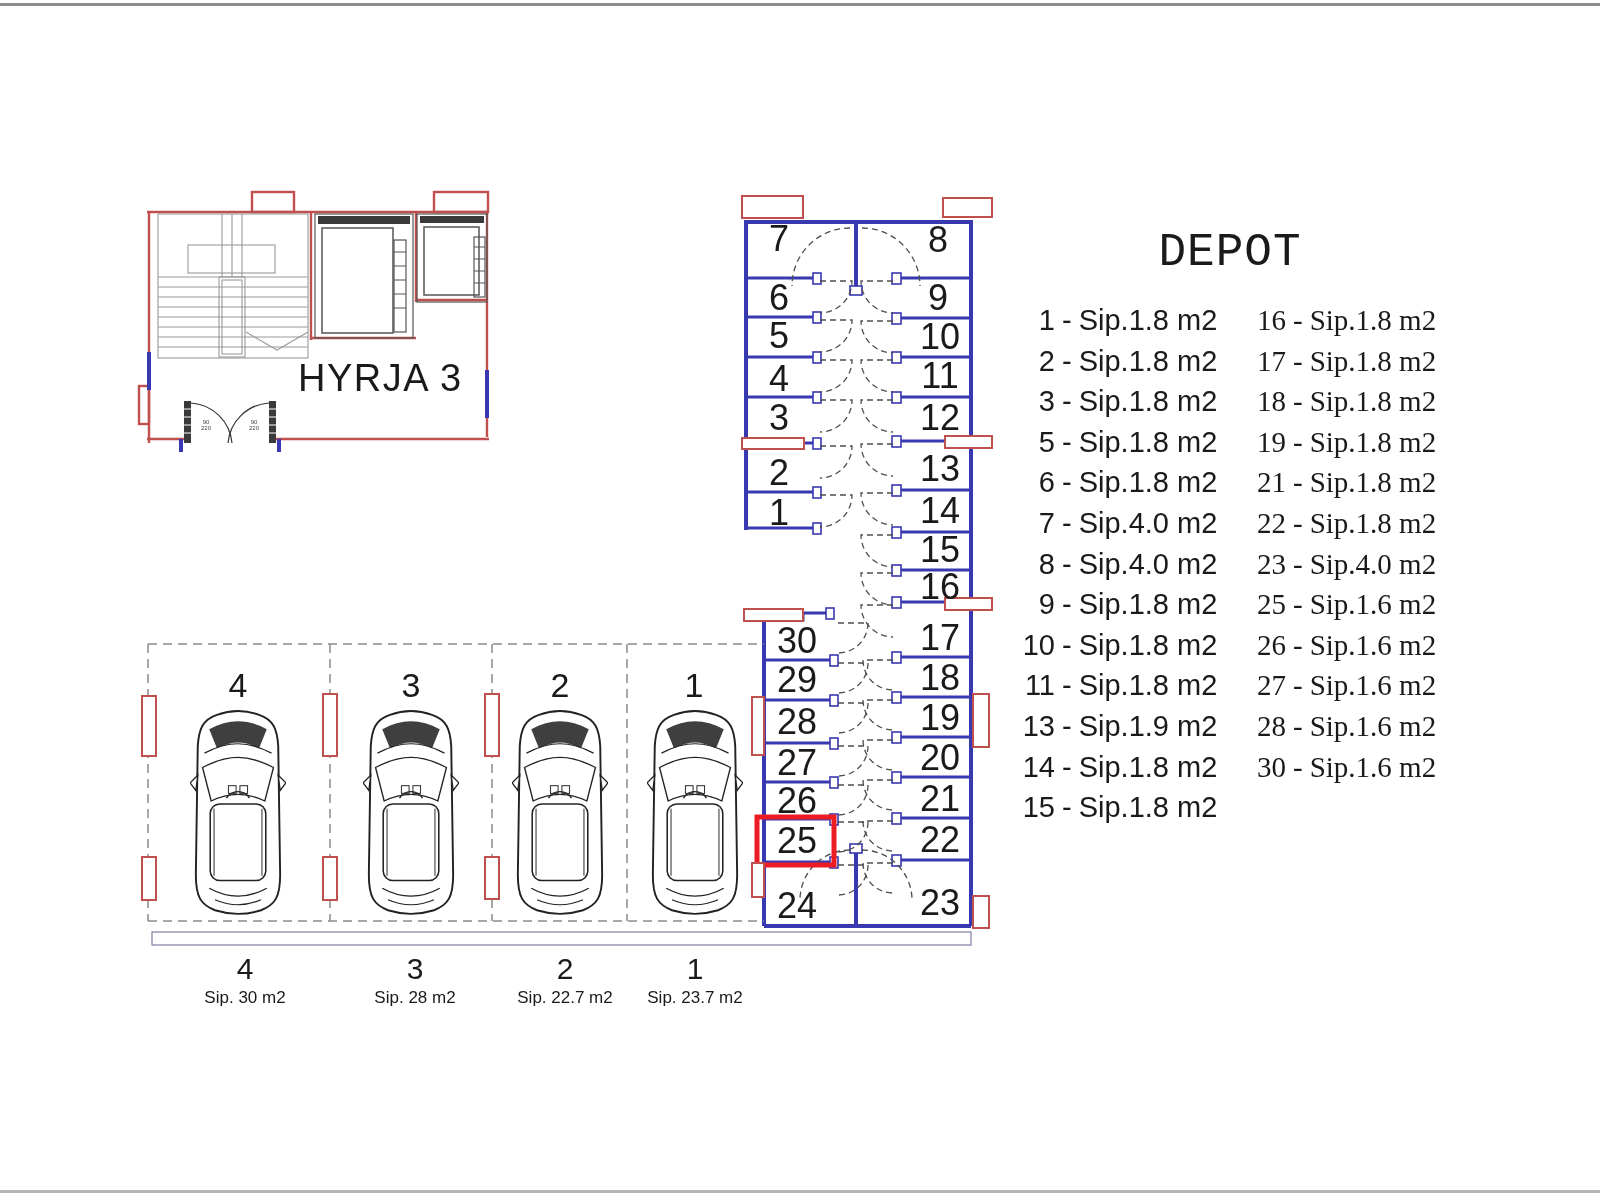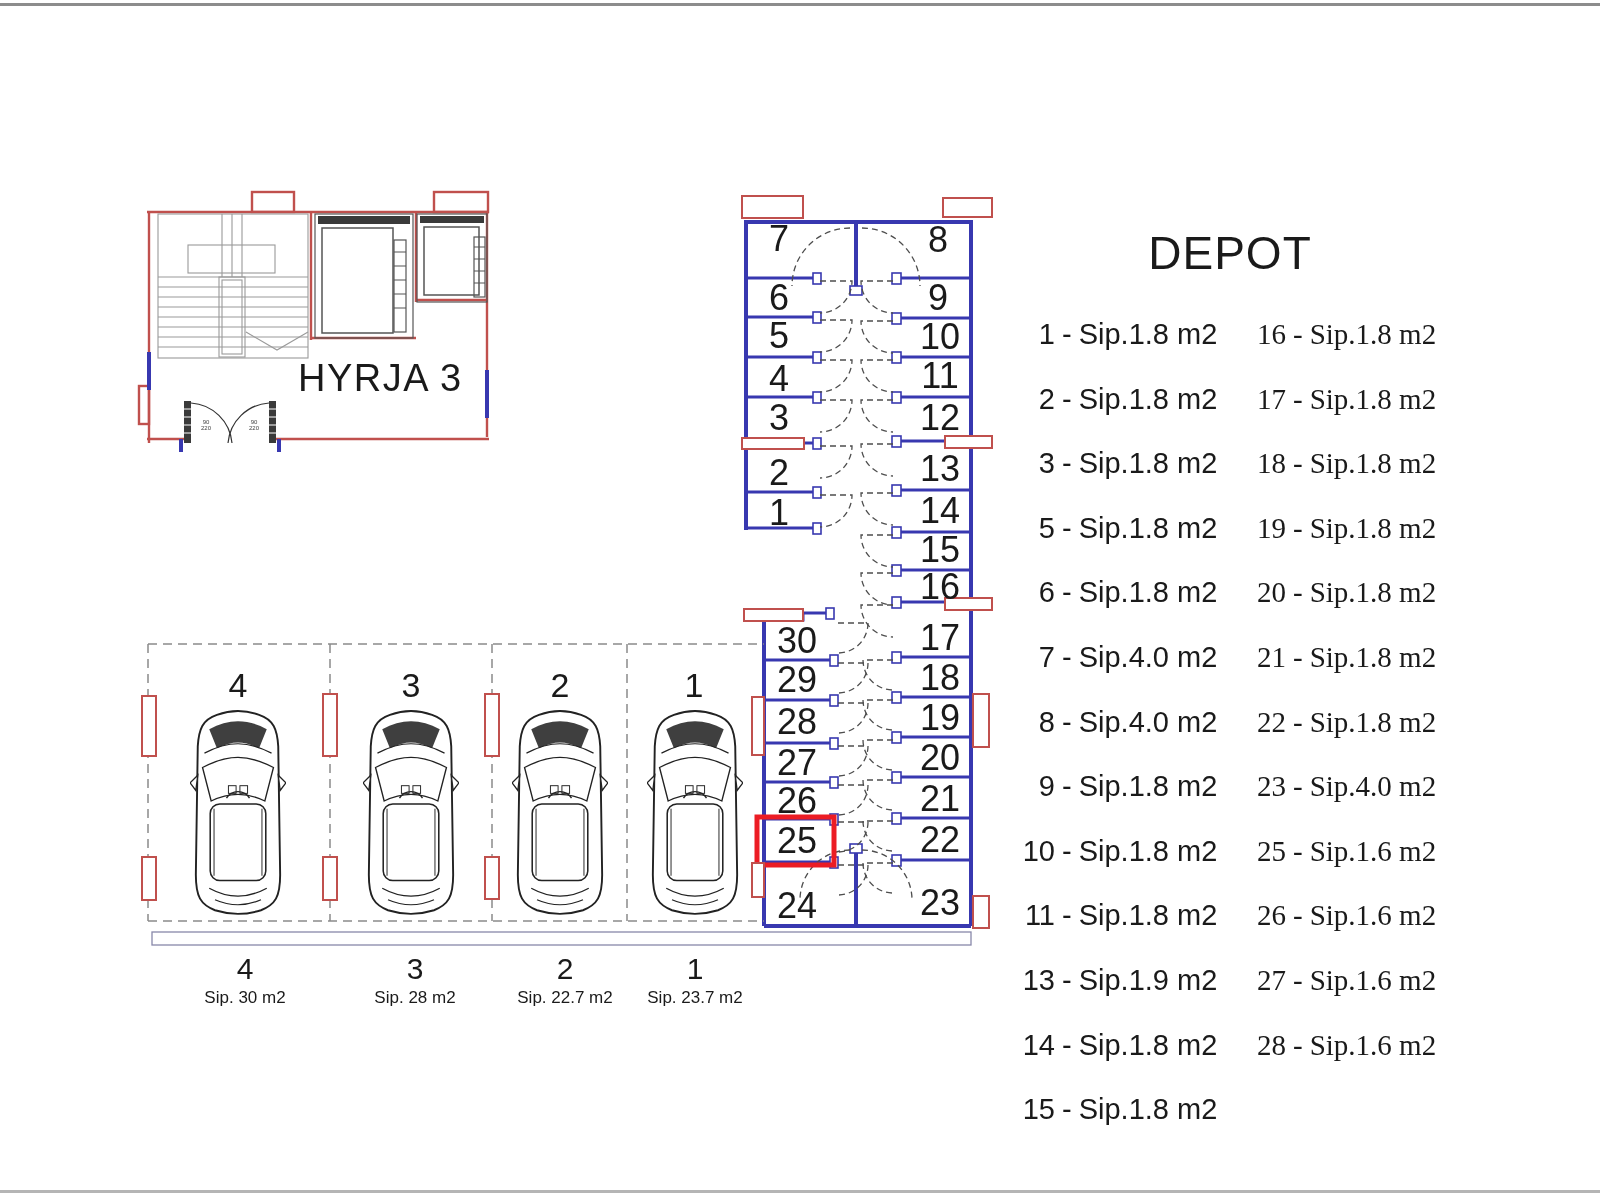--- a/index.html
+++ b/index.html
@@ -10,25 +10,25 @@
   svg.plan{position:absolute;left:0;top:0;}
   svg text{fill:#1a1a1a;}
   .unit-num{font-size:36px;}
   .park-num-top{font-size:34px;}
   .park-num-bot{font-size:30px;}
   .park-area{font-size:17px;}
   .hyrja{font-size:38px;letter-spacing:1.5px;}
   .doormark{font-size:6px;fill:#444;}
   
   .legend{position:absolute;left:995px;top:228px;width:470px;}
-  .legend-title{text-align:center;font-size:46px;line-height:50px;margin-bottom:12px;letter-spacing:1px;}
+  .legend-title{text-align:center;font-size:46px;line-height:50px;margin-bottom:22px;letter-spacing:1px;font-family:Liberation Mono, monospace;}
   .legend-cols{display:flex;}
   .legend-col{width:225px;padding-left:12px;box-sizing:border-box;}
   .legend-col.right{width:245px;padding-left:18px;font-family:Liberation Serif, serif;}
-  .legend-row{height:40.6px;line-height:40.6px;font-size:29px;white-space:nowrap;margin-top:24px;}
+  .legend-row{height:40.6px;line-height:40.6px;font-size:29px;white-space:nowrap;}
   .legend-row .n{display:inline-block;width:48px;text-align:right;}
   .legend-row .s{display:inline-block;margin:0 7px;}
 </style>
 </head>
 <body>
 
 <div class="page">
   <div class="rule-top"></div>
   <div class="rule-bottom"></div>
 
@@ -318,24 +318,24 @@
         <div class="legend-row"><span class="n">11</span><span class="s">-</span><span class="a">Sip.1.8 m2</span></div>
         <div class="legend-row"><span class="n">13</span><span class="s">-</span><span class="a">Sip.1.9 m2</span></div>
         <div class="legend-row"><span class="n">14</span><span class="s">-</span><span class="a">Sip.1.8 m2</span></div>
         <div class="legend-row"><span class="n">15</span><span class="s">-</span><span class="a">Sip.1.8 m2</span></div>
       </div>
       <div class="legend-col right">
         <div class="legend-row"><span class="n">16</span><span class="s">-</span><span class="a">Sip.1.8 m2</span></div>
         <div class="legend-row"><span class="n">17</span><span class="s">-</span><span class="a">Sip.1.8 m2</span></div>
         <div class="legend-row"><span class="n">18</span><span class="s">-</span><span class="a">Sip.1.8 m2</span></div>
         <div class="legend-row"><span class="n">19</span><span class="s">-</span><span class="a">Sip.1.8 m2</span></div>
-        <div class="legend-row"><span class="n">20</span><span class="s">-</span><span class="a">Sip.1.8 m2</span></div>
         <div class="legend-row"><span class="n">21</span><span class="s">-</span><span class="a">Sip.1.8 m2</span></div>
         <div class="legend-row"><span class="n">22</span><span class="s">-</span><span class="a">Sip.1.8 m2</span></div>
         <div class="legend-row"><span class="n">23</span><span class="s">-</span><span class="a">Sip.4.0 m2</span></div>
         <div class="legend-row"><span class="n">25</span><span class="s">-</span><span class="a">Sip.1.6 m2</span></div>
         <div class="legend-row"><span class="n">26</span><span class="s">-</span><span class="a">Sip.1.6 m2</span></div>
         <div class="legend-row"><span class="n">27</span><span class="s">-</span><span class="a">Sip.1.6 m2</span></div>
         <div class="legend-row"><span class="n">28</span><span class="s">-</span><span class="a">Sip.1.6 m2</span></div>
+        <div class="legend-row"><span class="n">30</span><span class="s">-</span><span class="a">Sip.1.6 m2</span></div>
       </div>
     </div>
   </div>
 </div>
 
 </body></html>

